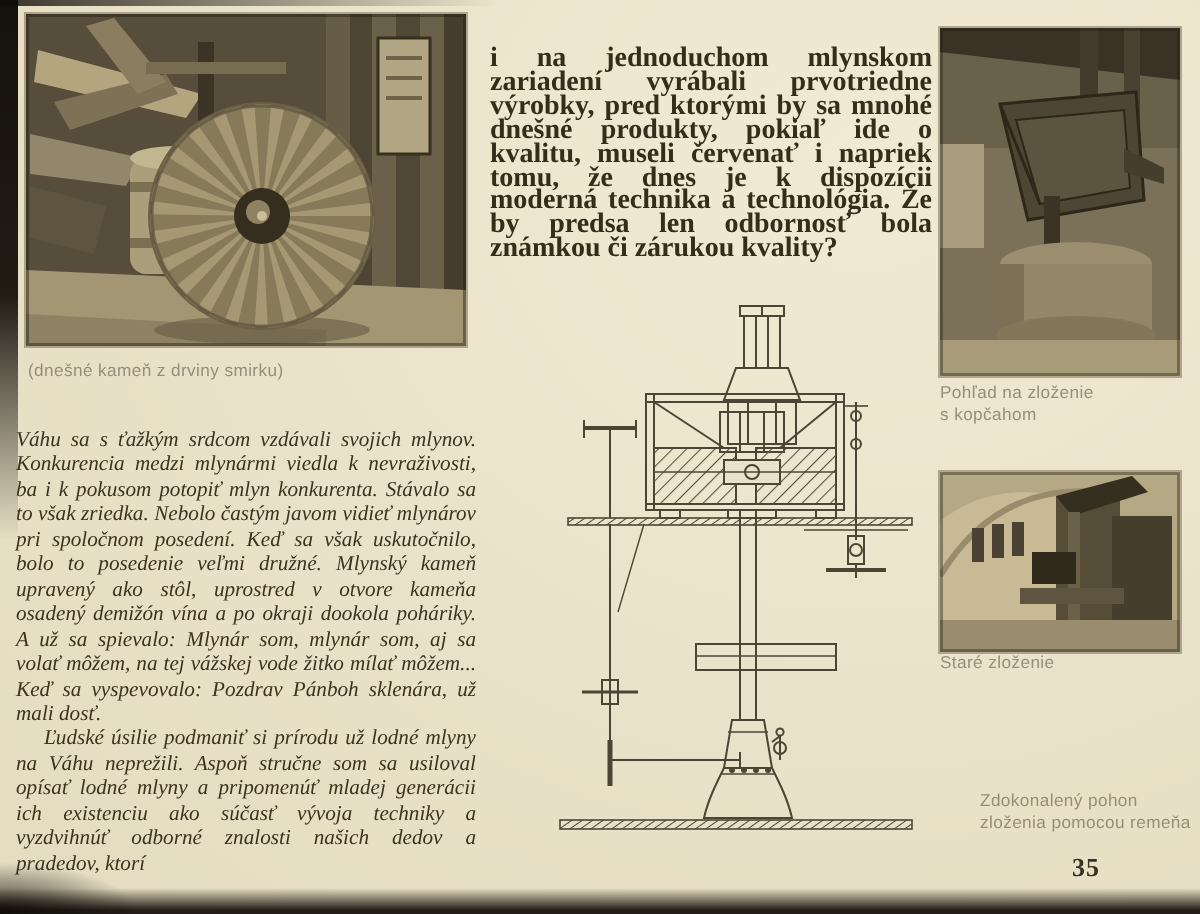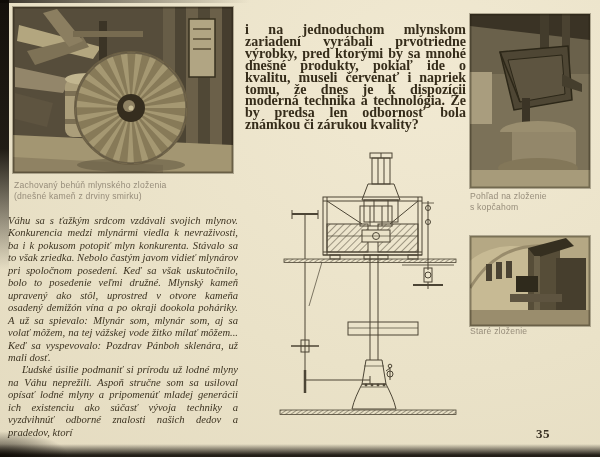--- a/index.html
+++ b/index.html
@@ -93,21 +93,20 @@
       <circle cx="118" cy="101" r="55" fill="none" stroke="#5e5440" stroke-width="1.5" opacity=".7"></circle>
       <circle cx="118" cy="101" r="14" fill="#352d1e"></circle>
       <circle cx="116" cy="99" r="6" fill="#8f8263"></circle>
       <circle cx="118" cy="101" r="2.5" fill="#cabe97"></circle>
 
       <rect width="220" height="166" fill="none" stroke="#241d10" stroke-width="3" opacity=".45"></rect>
     </svg>
   </div>
 
   <div class="abs cap" style="left:14px;top:180px;width:210px;">
-    <div>Zachovaný behúň mlynského zloženia</div>
     <div>(dnešné kameň z drviny smirku)</div>
   </div>
 
   <div class="abs bodytext" style="left:8px;top:215px;width:230px;">
     <p>Váhu sa s ťažkým srdcom vzdávali svojich mlynov. Konkurencia medzi mlynármi viedla k nevraživosti, ba i k pokusom potopiť mlyn konkurenta. Stávalo sa to však zriedka. Nebolo častým javom vidieť mlynárov pri spoločnom posedení. Keď sa však uskutočnilo, bolo to posedenie veľmi družné. Mlynský kameň upravený ako stôl, uprostred v otvore kameňa osadený demižón vína a po okraji dookola poháriky. A už sa spievalo: Mlynár som, mlynár som, aj sa volať môžem, na tej vážskej vode žitko mílať môžem... Keď sa vyspevovalo: Pozdrav Pánboh sklenára, už mali dosť.</p>
     <p class="indent">Ľudské úsilie podmaniť si prírodu už lodné mlyny na Váhu neprežili. Aspoň stručne som sa usiloval opísať lodné mlyny a pripomenúť mladej generácii ich existenciu ako súčasť vývoja techniky a vyzdvihnúť odborné znalosti našich dedov a pradedov, ktorí</p>
   </div>
 
   <div class="abs intro" style="left:245px;top:24px;width:221px;">i na jednoduchom mlynskom zariadení vyrábali prvotriedne výrobky, pred ktorými by sa mnohé dnešné produkty, pokiaľ ide o kvalitu, museli červenať i napriek tomu, že dnes je k dispozícii moderná technika a technológia. Že by predsa len odbornosť bola známkou či zárukou kvality?</div>
 
@@ -256,20 +255,24 @@
 
       <rect x="0" y="74" width="120" height="16" fill="#9a8d6d"></rect>
       <rect width="120" height="90" fill="none" stroke="#241d10" stroke-width="3" opacity=".4"></rect>
     </svg>
   </div>
 
   <div class="abs cap" style="left:470px;top:326px;width:120px;">
     <div>Staré zloženie</div>
   </div>
 
+  <div class="abs cap" style="left:490px;top:395px;width:110px;">
+    <div>Zdokonalený pohon</div>
+    <div>zloženia pomocou remeňa</div>
+  </div>
 
   <div class="abs pagenum" style="left:536px;top:426px;text-align:right;">35</div>
 
   <div class="abs edge-left"></div>
   <div class="abs edge-top"></div>
   <div class="abs edge-bottom"></div>
   <div class="abs edge-corner"></div>
 </div>
 
 </body></html>

